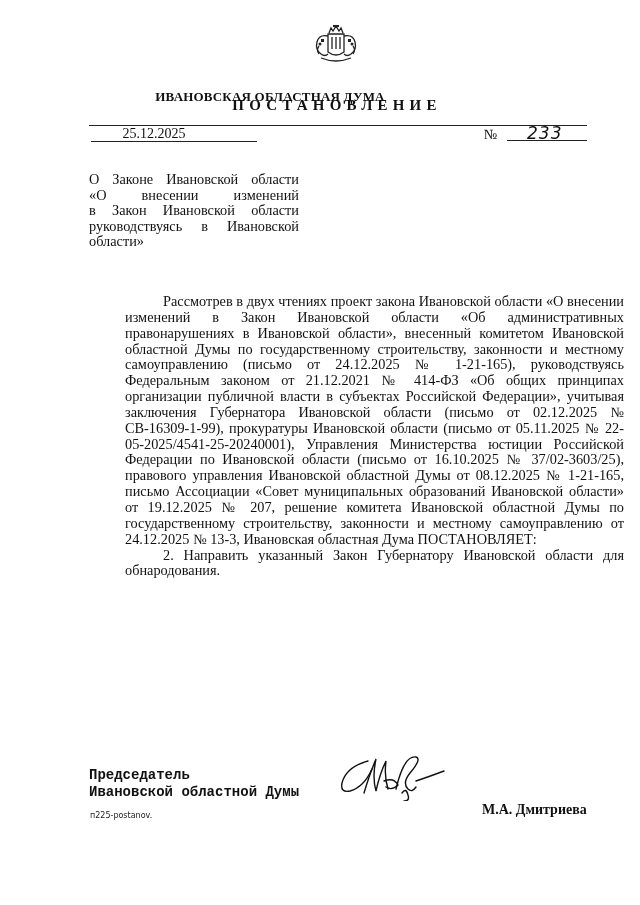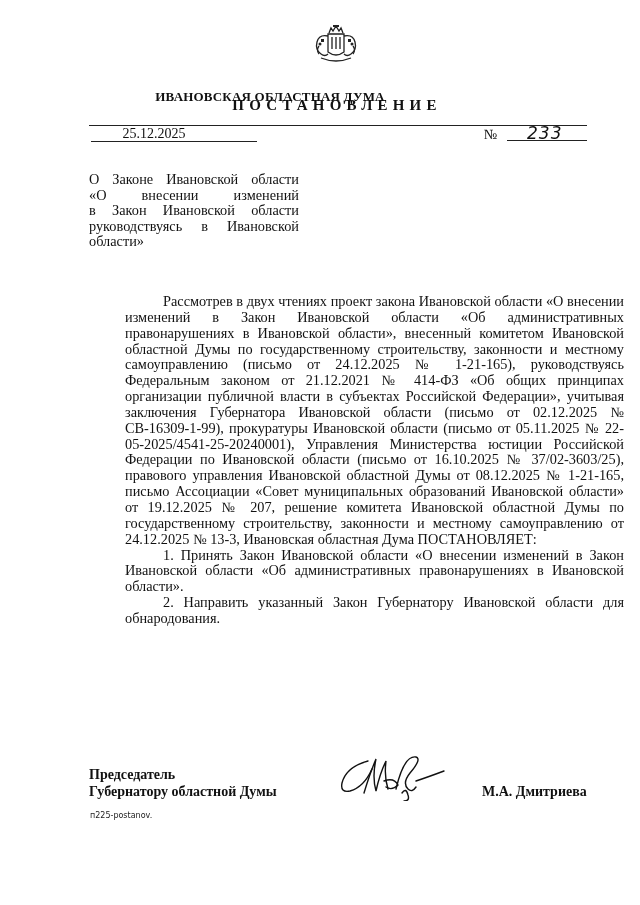--- a/index.html
+++ b/index.html
@@ -29,23 +29,23 @@
   .title-block { position: absolute; left: 89px; top: 172px; width: 210px;
                  font-size: 14.3px; line-height: 15.6px; }
   .title-block div { text-align: justify; text-align-last: justify; }
   .title-block div.last { text-align-last: left; }
 
   .body { position: absolute; left: 89px; top: 294px; width: 499px;
           font-size: 14.3px; line-height: 15.85px; margin-left: 36px; }
   .body p { margin: 0; text-align: justify; text-indent: 38px; }
 
   .sign-left { position: absolute; left: 89px; top: 767px; font-weight: bold;
-               font-size: 14px; line-height: 16.5px; }
+               font-size: 14px; line-height: 16.5px; font-family: Liberation Mono, monospace; }
   .signature { position: absolute; left: 338px; top: 753px; width: 110px; height: 48px; }
-  .sign-name { position: absolute; left: 482px; top: 784px; font-weight: bold; font-size: 14px; }
+  .sign-name { position: absolute; left: 482px; top: 802px; font-weight: bold; font-size: 14px; }
   .footer-code { position: absolute; left: 90px; top: 811px; font-family: "DejaVu Sans", sans-serif;
                  font-size: 8px; color: #222; }
 </style>
 </head>
 <body>
 
 <div class="page">
 
   <svg class="emblem" viewBox="0 0 50 44">
     <g fill="none" stroke="#222" stroke-width="1.3">
@@ -77,27 +77,26 @@
   <div class="title-block">
     <div>О Законе Ивановской области</div>
     <div>«О внесении изменений</div>
     <div>в Закон Ивановской области</div>
     <div>руководствуясь в Ивановской</div>
     <div class="last">области»</div>
   </div>
 
   <div class="body">
     <p>Рассмотрев в двух чтениях проект закона Ивановской области «О внесении изменений в Закон Ивановской области «Об административных правонарушениях в Ивановской области», внесенный комитетом Ивановской областной Думы по государственному строительству, законности и местному самоуправлению (письмо от 24.12.2025 № 1-21-165), руководствуясь Федеральным законом от 21.12.2021 № 414-ФЗ «Об общих принципах организации публичной власти в субъектах Российской Федерации», учитывая заключения Губернатора Ивановской области (письмо от 02.12.2025 № СВ-16309-1-99), прокуратуры Ивановской области (письмо от 05.11.2025 № 22-05-2025/4541-25-20240001), Управления Министерства юстиции Российской Федерации по Ивановской области (письмо от 16.10.2025 № 37/02-3603/25), правового управления Ивановской областной Думы от 08.12.2025 № 1-21-165, письмо Ассоциации «Совет муниципальных образований Ивановской области» от 19.12.2025 № 207, решение комитета Ивановской областной Думы по государственному строительству, законности и местному самоуправлению от 24.12.2025 № 13-3, Ивановская областная Дума ПОСТАНОВЛЯЕТ:</p>
-    <p>1. Принять Закон Ивановской области «О внесении изменений в Закон Ивановской области «Об административных правонарушениях в Ивановской области».</p>
     <p>2. Направить указанный Закон Губернатору Ивановской области для обнародования.</p>
   </div>
 
   <div class="sign-left">
     <div>Председатель</div>
-    <div>Губернатору областной Думы</div>
+    <div>Ивановской областной Думы</div>
   </div>
 
   <svg class="signature" viewBox="0 0 110 48">
     <g fill="none" stroke="#111" stroke-width="1.4" stroke-linecap="round">
       <path d="M30 8 q-22 6 -26 22 q-2 10 8 8 q14 -4 22 -22"></path>
       <path d="M26 40 q6 -20 12 -34 q-4 18 0 32 q4 -18 10 -30 q-2 16 2 28"></path>
       <path d="M46 28 q10 -4 14 4 q-6 6 -12 2"></path>
       <path d="M58 36 q8 -34 20 -32 q6 2 -6 16 q-8 10 -2 16 q4 4 8 -2"></path>
       <path d="M78 28 q12 -4 28 -10"></path>
       <path d="M64 40 q4 -6 6 2 q2 6 -4 6"></path>

